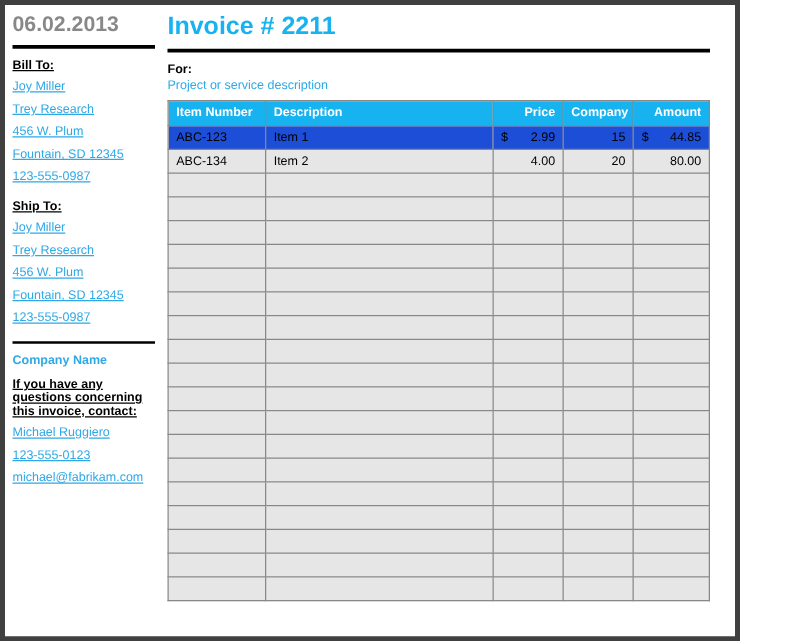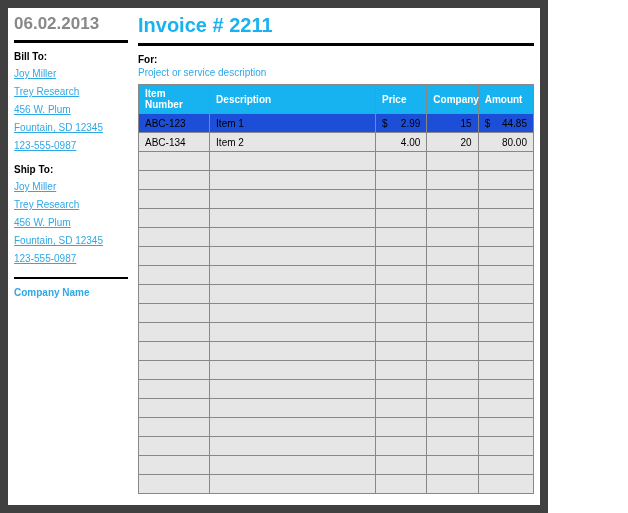--- a/index.html
+++ b/index.html
@@ -4,34 +4,34 @@
 <style>
   * { box-sizing: border-box; margin: 0; padding: 0; }
   body {
     font-family: Arial, sans-serif;
     background: #fff;
     width: 628px;
     height: 513px;
     overflow: hidden;
   }
   .frame {
-    border: 8px solid #404040;
-    width: 548px;
+    border: 4px solid #404040;
+    width: 592px;
     height: 513px;
     background: #fff;
     display: flex;
   }
   .sidebar {
     width: 128px;
     padding: 6px 8px 6px 6px;
     font-size: 10px;
   }
   .main {
     flex: 1;
-    padding: 6px 6px 6px 2px;
+    padding: 6px 20px 6px 2px;
   }
   .date {
     color: #888;
     font-size: 17px;
     font-weight: bold;
     margin-bottom: 6px;
   }
   .hr-thick {
     border: none;
     border-top: 3px solid #000;
@@ -40,20 +40,21 @@
   .hr-thin {
     border: none;
     border-top: 2px solid #000;
     margin: 8px 0 8px 0;
   }
   .label-bold {
     font-weight: bold;
     font-size: 10px;
     color: #000;
     margin-bottom: 4px;
+    text-decoration: underline;
   }
   .blue-text {
     color: #2fa8e6;
     font-size: 10px;
     line-height: 1.6;
     text-decoration: underline;
   }
   .blue-text div { margin-bottom: 2px; }
   .section { margin-bottom: 10px; }
   .company-name { color: #2fa8e6; font-weight: bold; font-size: 10px; margin-bottom: 8px;}
@@ -73,21 +74,21 @@
   table.inv th {
     background: #17b2f0;
     color: #fff;
     font-size: 10px;
     font-weight: bold;
     text-align: left;
     padding: 3px 6px;
     border: 1px solid #888;
     height: 20px;
   }
-  table.inv th.price, table.inv th.qty, table.inv th.amount { text-align: left; }
+  table.inv th.price, table.inv th.qty, table.inv th.amount { text-align: right; }
   table.inv td {
     border: 1px solid #888;
     font-size: 10px;
     padding: 2px 6px;
     height: 19px;
     background: #e6e6e6;
     color: #000;
   }
   table.inv tr.datarow td { background: #1d4ed8; }
   table.inv tr.striped td { background: #e6e6e6; }
@@ -123,20 +124,26 @@
         <div>Joy Miller</div>
         <div>Trey Research</div>
         <div>456 W. Plum</div>
         <div>Fountain, SD 12345</div>
         <div>123-555-0987</div>
       </div>
     </div>
     <hr class="hr-thin">
     <div class="section">
       <div class="company-name">Company Name</div>
+      <div class="label-bold">If you have any questions concerning this invoice, contact:</div>
+      <div class="blue-text">
+        <div>Michael Ruggiero</div>
+        <div>123-555-0123</div>
+        <div>michael@fabrikam.com</div>
+      </div>
     </div>
   </div>
 
   <div class="main">
     <div class="invoice-title">Invoice # 2211</div>
     <hr class="hr-thick">
     <div class="for-label">For:</div>
     <div class="for-desc">Project or service description</div>
 
     <table class="inv">

